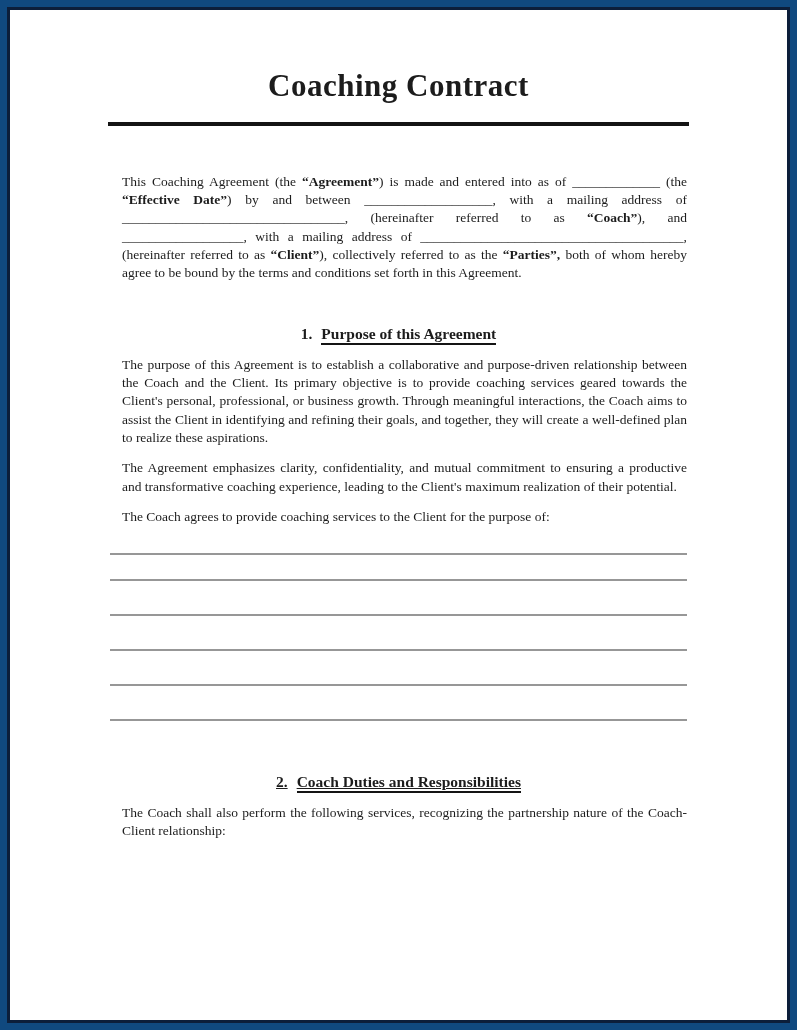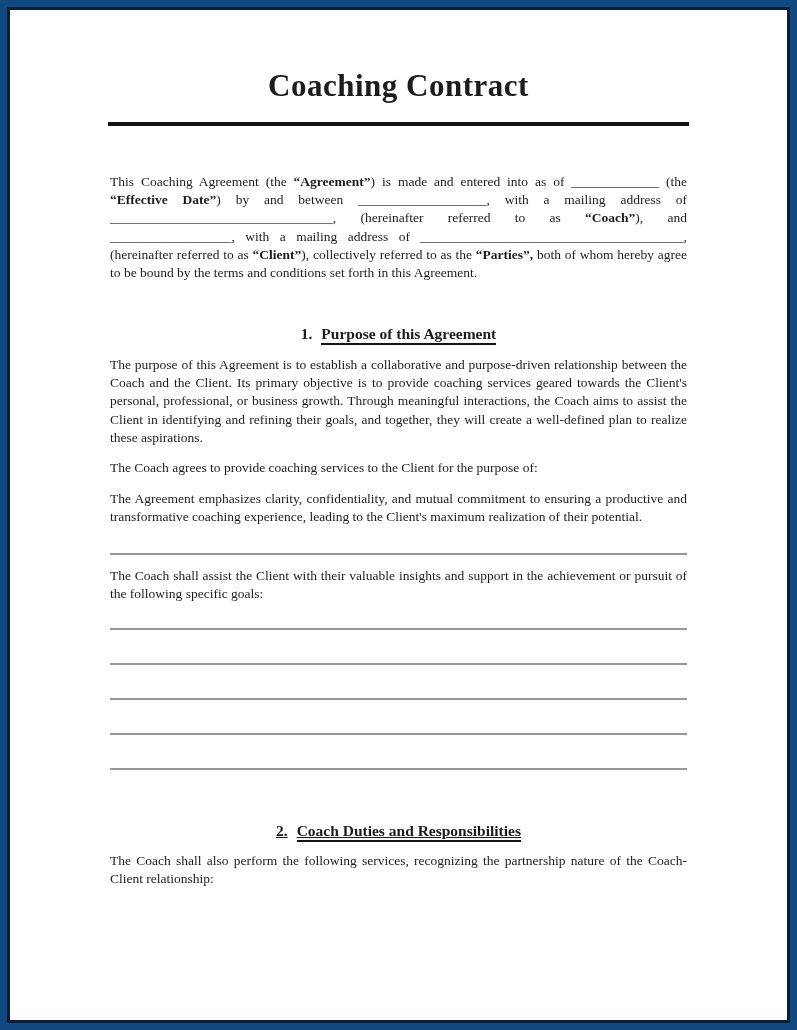--- a/index.html
+++ b/index.html
@@ -38,21 +38,21 @@
     font-weight: bold;
     text-align: center;
     letter-spacing: 0.5px;
   }
   .title-rule {
     height: 4px;
     background: var(--rule);
     margin: 18px -2px 0 -2px;
   }
   p.body-par {
-    margin: 12px 0 0 0;
+    margin: 12px 0 0 12px;
     font-size: 13.5px;
     line-height: 18.3px;
     text-align: justify;
   }
   p.intro { margin-top: 47px; }
   .sec-heading {
     margin: 42px 0 0 0;
     font-size: 15.5px;
     font-weight: bold;
     line-height: 1.25;
@@ -84,28 +84,27 @@
   <div class="page">
 
     <h1 class="doc-title">Coaching Contract</h1>
     <div class="title-rule"></div>
 
     <p class="body-par intro"><span>This Coaching Agreement (the </span><b>“Agreement”</b><span>) is made and entered into as of _____________ (the </span><b>“Effective Date”</b><span>) by and between ___________________, with a mailing address of _________________________________, (hereinafter referred to as </span><b>“Coach”</b><span>), and __________________, with a mailing address of _______________________________________, (hereinafter referred to as </span><b>“Client”</b><span>), collectively referred to as the </span><b>“Parties”,</b><span> both of whom hereby agree to be bound by the terms and conditions set forth in this Agreement.</span></p>
 
     <h2 class="sec-heading"><span class="sec-num">1.</span><span class="sec-title">Purpose of this Agreement</span></h2>
 
     <p class="body-par">The purpose of this Agreement is to establish a collaborative and purpose-driven relationship between the Coach and the Client. Its primary objective is to provide coaching services geared towards the Client's personal, professional, or business growth. Through meaningful interactions, the Coach aims to assist the Client in identifying and refining their goals, and together, they will create a well-defined plan to realize these aspirations.</p>
+    <p class="body-par">The Agreement emphasizes clarity, confidentiality, and mutual commitment to ensuring a productive and transformative coaching experience, leading to the Client's maximum realization of their potential.</p>
     <p class="body-par">The Coach agrees to provide coaching services to the Client for the purpose of:</p>
-    <p class="body-par">The Agreement emphasizes clarity, confidentiality, and mutual commitment to ensuring a productive and transformative coaching experience, leading to the Client's maximum realization of their potential.</p>
 
     <div class="purpose-lines">
         <div class="blank-line"></div>
       </div>
 
-    <p class="body-par mt-extra">The Coach shall assist the Client with their valuable insights and support in the achievement or pursuit of the following specific goals:</p>
 
     <div class="goal-lines">
         <div class="blank-line"></div>
         <div class="blank-line"></div>
         <div class="blank-line"></div>
         <div class="blank-line"></div>
         <div class="blank-line"></div>
       </div>
 
     <h2 class="sec-heading second"><span class="sec-num">2.</span><span class="sec-title">Coach Duties and Responsibilities</span></h2>

